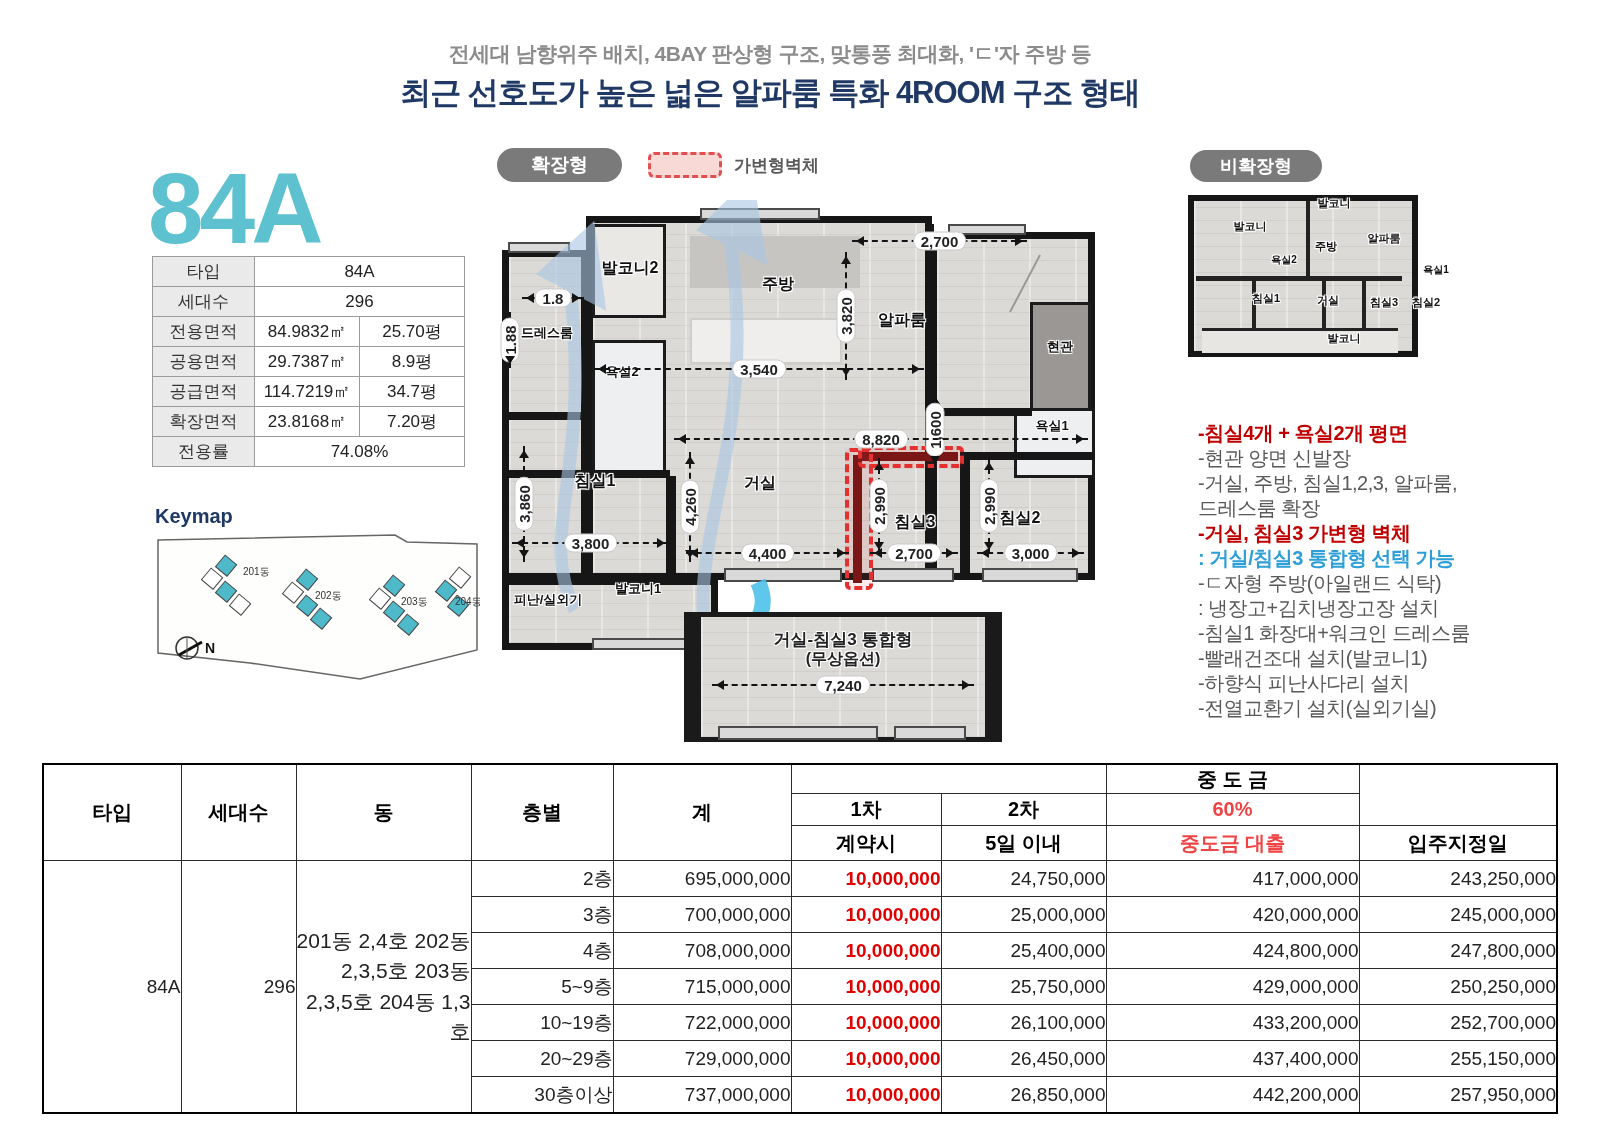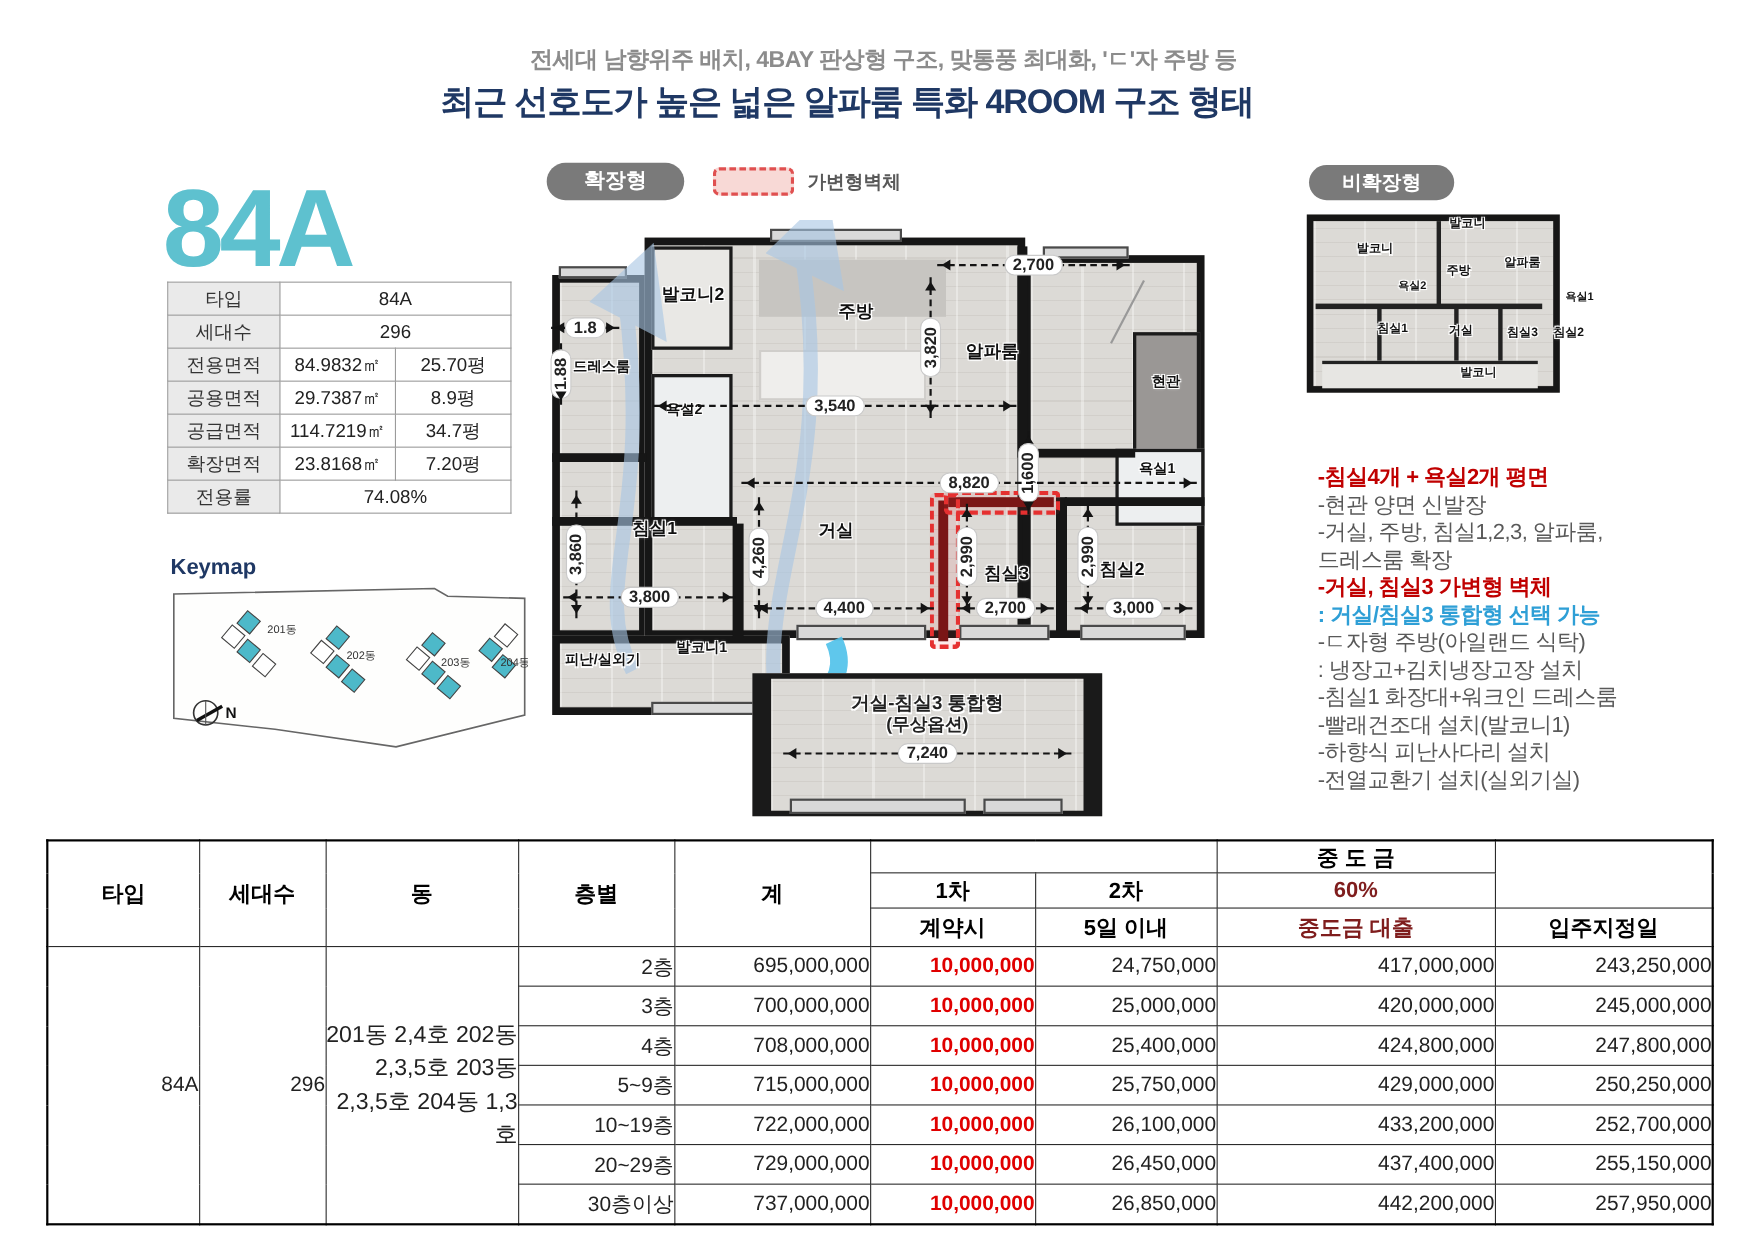--- a/index.html
+++ b/index.html
@@ -1,21 +1,21 @@
 <!DOCTYPE html>
 <html><head>
 <meta charset="utf-8">
 <style>
   html,body{margin:0;padding:0;background:#fff;}
   .page{position:relative;width:1600px;height:1131px;background:#fff;overflow:hidden;
         font-family:"Liberation Sans","DejaVu Sans",sans-serif;color:#222;}
   .abs{position:absolute;}
 
   
-  .subtitle{left:0;top:40px;width:1540px;text-align:center;font-size:21px;color:#8c8c8c;font-weight:600;letter-spacing:-0.5px;margin-left:33px;}
+  .subtitle{left:0;top:40px;width:1540px;text-align:center;font-size:21px;color:#8c8c8c;font-weight:600;letter-spacing:-0.5px;}
   .main-title{left:0;top:72px;width:1540px;text-align:center;font-size:31px;color:#1f3864;font-weight:800;letter-spacing:-1px;}
 
   
   .unit-title{left:148px;top:158px;width:330px;display:flex;align-items:baseline;color:#5ec1cf;}
   .unit-big{font-size:100px;font-weight:700;letter-spacing:-4px;line-height:1;}
   .unit-small{font-size:58px;font-weight:400;letter-spacing:-1px;}
 
   
   table.spec{left:152px;top:256px;width:313px;border-collapse:collapse;table-layout:fixed;font-size:17px;}
   table.spec td{border:1px solid #9b9b9b;height:29px;text-align:center;padding:0;background:#fff;color:#222;}
@@ -77,21 +77,21 @@
   .f-red{color:#c00000;font-weight:700;}
   .f-blue{color:#2e9fd6;font-weight:700;}
 
   
   table.price{left:42px;top:763px;width:1516px;border-collapse:collapse;table-layout:fixed;font-size:19px;}
   table.price td{border:1px solid #2b2b2b;text-align:center;padding:0;background:#fff;overflow:hidden;}
   table.price{border:2px solid #000;}
   td.hb{background:#8faadc;font-weight:700;color:#000;font-size:20px;}
   td.hr{background:#fe0000;color:#fff;font-weight:700;font-size:21px;}
   td.hp{background:#f3dcdb;color:#000;font-weight:700;font-size:20px;}
-  td.hlb{background:#dbe5f1;color:#7f1d1d;font-weight:700;font-size:20px;}
+  td.hlb{background:#dbe5f1;color:#ef4444;font-weight:700;font-size:20px;}
   td.bold{font-weight:400;}
   td.pred{color:#e00000;font-weight:700;}
   td.dong{font-size:21px;line-height:1.45;padding:0 6px;}
   tr.hrow1 td{height:27px;} tr.hrow2 td{height:31px;} tr.hrow3 td{height:34px;}
   tr.brow td{height:35px;text-align:right;}
 </style>
 </head>
 <body>
 
 <div class="page">
@@ -245,21 +245,21 @@
     <div class="rlabel" style="left:1020px;top:518px;">침실2</div>
     <div class="rlabel sm" style="left:638px;top:589px;">발코니1</div>
     <div class="rlabel sm" style="left:548px;top:600px;">피난/실외기</div>
 
     <div class="dimh" style="left:852px;top:240px;width:175px;">
         <span>2,700</span>
       </div>
     <div class="dimv" style="left:845px;top:252px;height:128px;">
         <span>3,820</span>
       </div>
-    <div class="dimh" style="left:501px;top:297px;width:62px;">
+    <div class="dimh" style="left:522px;top:297px;width:62px;">
         <span>1.8</span>
       </div>
     <div class="dimv" style="left:509px;top:312px;height:56px;">
         <span>1.88</span>
       </div>
     <div class="dimh" style="left:594px;top:368px;width:330px;">
         <span>3,540</span>
       </div>
     <div class="dimv" style="left:934px;top:392px;height:76px;">
         <span>1,600</span>

